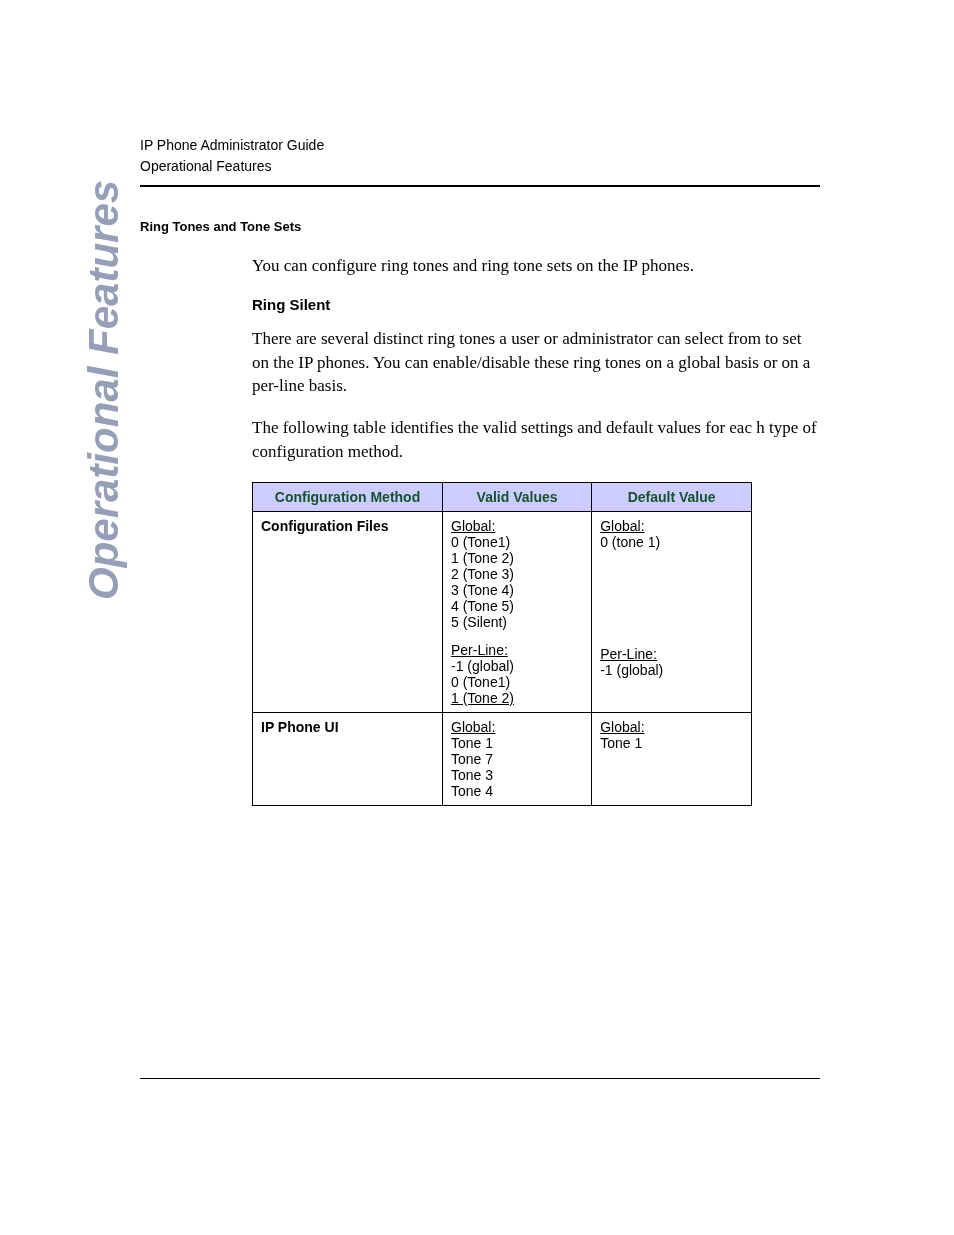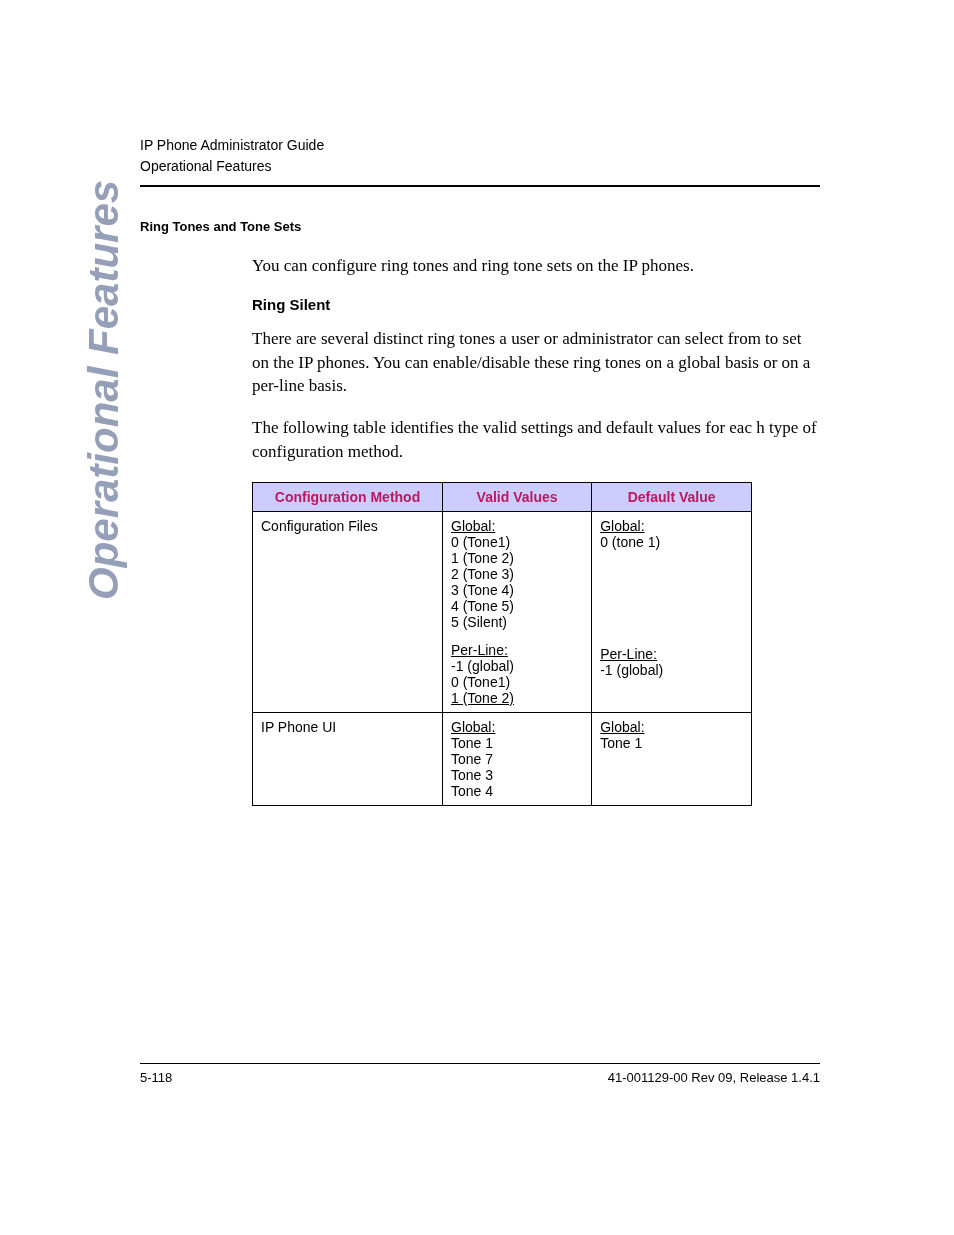--- a/index.html
+++ b/index.html
@@ -66,34 +66,34 @@
     white-space: nowrap;
     font-family: Arial, Helvetica, sans-serif;
   }
   table.settings {
     border-collapse: collapse;
     width: 500px;
     font-size: 14px;
   }
   table.settings th {
     background: #ccccff;
-    color: #be185d;
+    color: #14532d;
     font-weight: bold;
     border: 1px solid #000;
     padding: 6px 8px;
     text-align: center;
   }
   table.settings td {
     border: 1px solid #000;
     padding: 6px 8px;
     vertical-align: top;
     font-size: 14px;
   }
   table.settings td.method {
-    font-weight: normal;
+    font-weight: bold;
     width: 190px;
   }
   .u { text-decoration: underline; }
   .block { margin-bottom: 12px; }
   .footer {
     position: absolute;
     left: 140px;
     right: 134px;
     bottom: 150px;
   }
@@ -185,17 +185,13 @@
             <div>Tone 1</div>
           </td>
         </tr>
       </tbody>
     </table>
   </div>
 </div>
 
 <div class="footer">
   <hr class="footer-rule">
-  <div class="footer-row">
-    <span>5-118</span>
-    <span>41-001129-00 Rev 09, Release 1.4.1</span>
-  </div>
 </div>
 
 </body></html>

